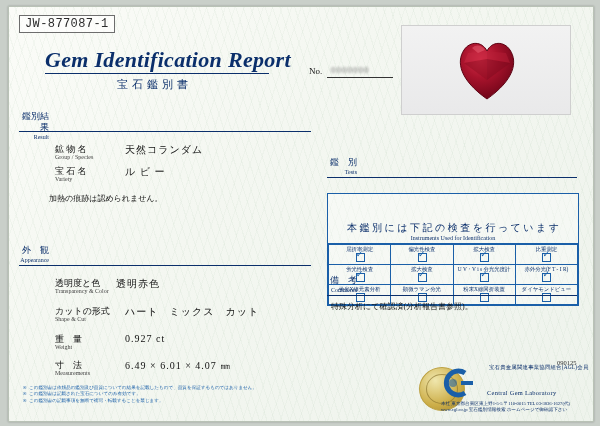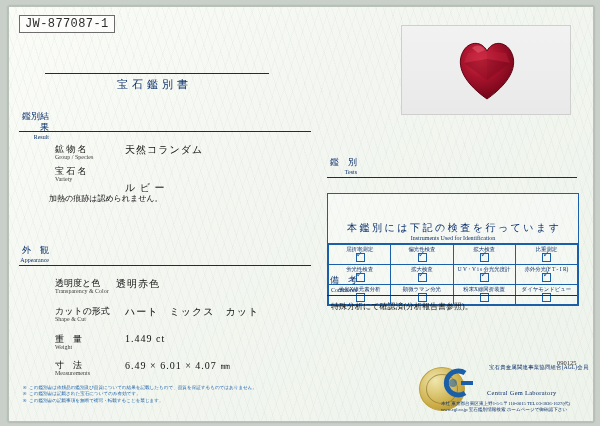--- a/index.html
+++ b/index.html
@@ -133,25 +133,31 @@
   .fineprint div{position:relative;padding-left:6px;}
   .fineprint div:before{content:"※";position:absolute;left:0;top:0;font-size:4.2px;}
 </style>
 </head>
 <body>
 
 <div class="page">
 
   <div class="serial">JW-877087-1</div>
 
+  <div class="title">Gem Identification Report</div>
   <div class="title-under"></div>
   <div class="title-jp">
     <span>宝石鑑別書</span>
   </div>
 
+  <div class="nobox">
+    <span class="lbl">No.</span>
+    <span class="val">0000000</span>
+    <span class="line"></span>
+  </div>
 
   <div class="photo">
     <svg class="gem" viewBox="0 0 66 66">
       <defs>
         <radialGradient id="g1" cx="38%" cy="28%" r="75%">
           <stop offset="0%" stop-color="#d6304a"></stop>
           <stop offset="45%" stop-color="#a8132c"></stop>
           <stop offset="100%" stop-color="#6d0417"></stop>
         </radialGradient>
       </defs>
@@ -169,41 +175,41 @@
     <span class="en">Result</span>
   </div>
   <div class="hr" style="left:10px;top:124px;width:292px;"></div>
 
   <div class="field-jp" style="left:46px;top:136px;">鉱 物 名</div>
   <div class="field-en" style="left:46px;top:147px;">Group / Species</div>
   <div class="field-val" style="left:116px;top:136px;">天然コランダム</div>
 
   <div class="field-jp" style="left:46px;top:158px;">宝 石 名</div>
   <div class="field-en" style="left:46px;top:169px;">Variety</div>
-  <div class="field-val" style="left:116px;top:174px;">ル ビ ー</div>
+  <div class="field-val" style="left:116px;top:158px;">ル ビ ー</div>
 
   <div class="note" style="left:40px;top:186px;text-align:right;">加熱の痕跡は認められません。</div>
 
   <div class="seclabel" style="left:10px;top:238px;">
     <span class="jp">外　観</span>
     <span class="en">Appearance</span>
   </div>
   <div class="hr" style="left:10px;top:258px;width:292px;"></div>
 
   <div class="field-jp" style="left:46px;top:270px;">透明度と色</div>
   <div class="field-en" style="left:46px;top:281px;">Transparency &amp; Color</div>
   <div class="field-val" style="left:107px;top:270px;">透明赤色</div>
 
   <div class="field-jp" style="left:46px;top:298px;">カットの形式</div>
   <div class="field-en" style="left:46px;top:309px;">Shape &amp; Cut</div>
   <div class="field-val" style="left:116px;top:298px;">ハート　ミックス　カット</div>
 
   <div class="field-jp" style="left:46px;top:326px;">重　量</div>
   <div class="field-en" style="left:46px;top:337px;">Weight</div>
-  <div class="field-val" style="left:116px;top:326px;">1.449 ct</div>
+  <div class="field-val" style="left:116px;top:326px;">0.927 ct</div>
 
   <div class="field-jp" style="left:46px;top:352px;">寸　法</div>
   <div class="field-en" style="left:46px;top:363px;">Measurements</div>
   <div class="field-val" style="left:116px;top:352px;">6.49 × 6.01 × 4.07 ㎜</div>
 
   <div class="seclabel" style="left:318px;top:150px;">
     <span class="jp">鑑　別</span>
     <span class="en">Tests</span>
   </div>
   <div class="hr" style="left:318px;top:170px;width:250px;"></div>

